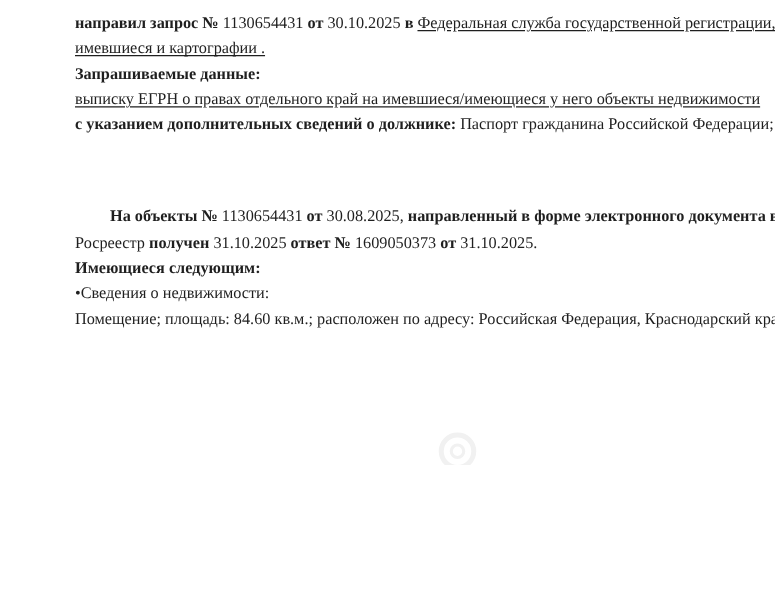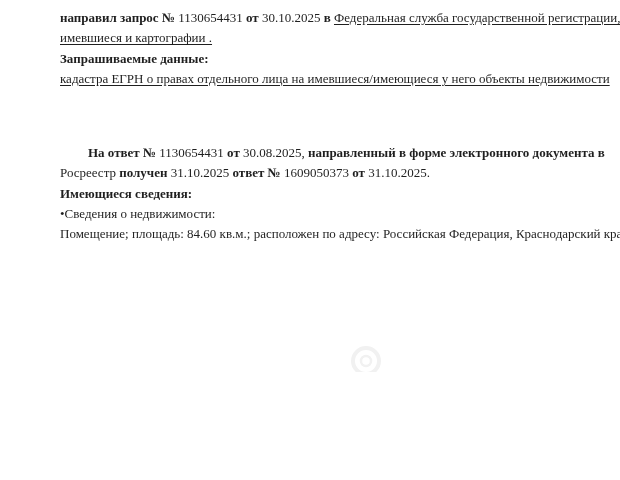--- a/index.html
+++ b/index.html
@@ -55,21 +55,22 @@
       <circle cx="34" cy="18" r="5" stroke="#f1f1f1" stroke-width="2.5"></circle>
       <path d="M4 73 L20 45 L29 58 L37 43 L47 73" stroke="#f1f1f1" stroke-width="4.5" stroke-linecap="round" stroke-linejoin="round"></path>
     </svg>
     <span class="wm-text">циан</span>
   </div>
 
   <div class="doc">
       <div class="line"><span class="b">направил запрос № </span><span>1130654431 </span><span class="b">от </span><span>30.10.2025 </span><span class="b">в </span><span class="u">Федеральная служба государственной регистрации, </span></div>
       <div class="line"><span class="u">имевшиеся и картографии .</span></div>
       <div class="line"><span class="b">Запрашиваемые данные:</span></div>
-      <div class="line"><span class="u">кадастра ЕГРН о правах отдельного лица на имевшиеся/имеющиеся у него объекты недвижимости</span></div>
-      <div class="line" style="margin-top: 54px; padding-left: 28px;"><span class="b">На ответ № </span><span>1130654431 </span><span class="b">от </span><span>30.08.2025,</span><span class="b"> направленный в форме электронного документа в</span></div>
+      <div class="line"><span class="u">выписку ЕГРН о правах отдельного край на имевшиеся/имеющиеся у него объекты недвижимости</span></div>
+      <div class="line"><span class="b">с указанием дополнительных сведений о должнике: </span><span>Паспорт гражданина Российской Федерации;</span></div>
+      <div class="line" style="margin-top: 54px; padding-left: 28px;"><span class="b">На объекты № </span><span>1130654431 </span><span class="b">от </span><span>30.08.2025,</span><span class="b"> направленный в форме электронного документа в</span></div>
       <div class="line"><span>Росреестр </span><span class="b">получен </span><span>31.10.2025 </span><span class="b">ответ № </span><span>1609050373 </span><span class="b">от </span><span>31.10.2025.</span></div>
-      <div class="line"><span class="b">Имеющиеся сведения:</span></div>
+      <div class="line"><span class="b">Имеющиеся следующим:</span></div>
       <div class="line"><span>•Сведения о недвижимости:</span></div>
       <div class="line"><span>Помещение; площадь: 84.60 кв.м.; расположен по адресу: Российская Федерация, Краснодарский край,</span></div>
     </div>
 
 </div>
 
 </body></html>

